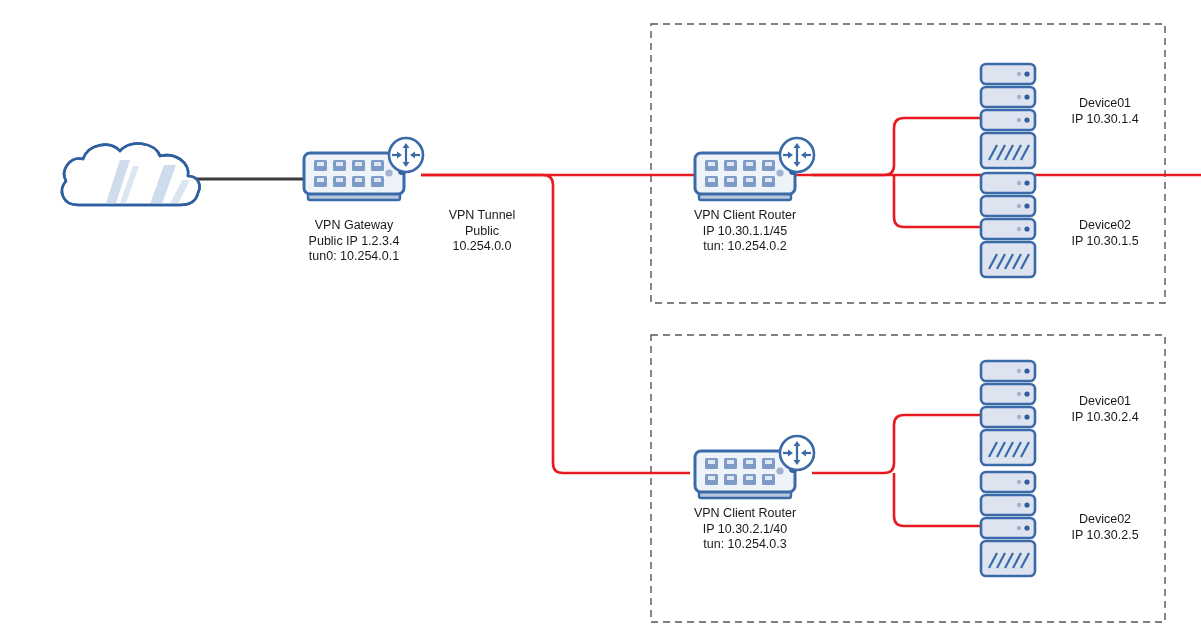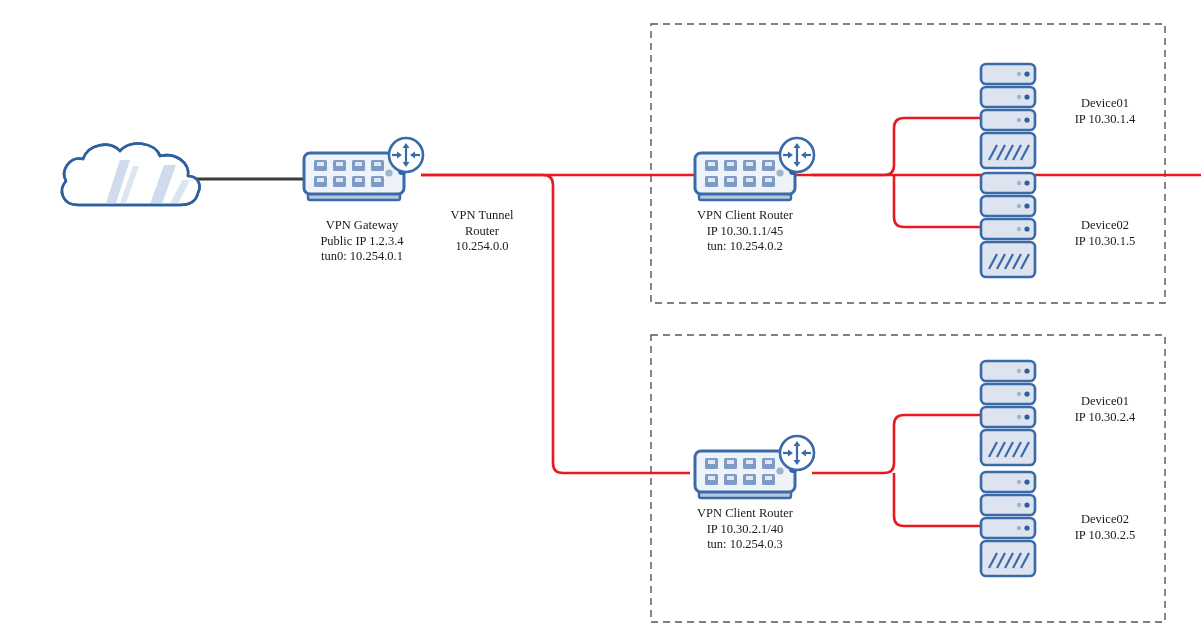--- a/index.html
+++ b/index.html
@@ -20,21 +20,21 @@
   #wires {
     position: absolute;
     left: 0;
     top: 0;
     width: 1201px;
     height: 641px;
   }
   .label {
     position: absolute;
     text-align: center;
-    font-family: Liberation Serif, serif;
+    font-family: Liberation Sans, sans-serif;
     font-size: 12.5px;
     line-height: 15.5px;
     color: #1a1a1a;
     white-space: nowrap;
   }
   .label div {
     white-space: nowrap;
   }
 </style>
 </head>
@@ -268,29 +268,29 @@
       <g stroke="#3a6aa8" stroke-width="2.2">
         <line x1="989" y1="568" x2="997" y2="553"></line>
           <line x1="997" y1="568" x2="1005" y2="553"></line>
         <line x1="1005" y1="568" x2="1013" y2="553"></line>
           <line x1="1013" y1="568" x2="1021" y2="553"></line>
         <line x1="1021" y1="568" x2="1029" y2="553"></line>
       </g>
     </g>
   </svg>
 
-  <div class="label" style="left:302px; top:218px; width:120px;">
+  <div class="label" style="left:294px; top:218px; width:120px;">
     <div>VPN Gateway</div>
     <div>Public IP 1.2.3.4</div>
     <div>tun0: 10.254.0.1</div>
   </div>
 
   <div class="label" style="left:423px; top:208px; width:118px;">
     <div>VPN Tunnel</div>
-    <div>Router</div>
+    <div>Public</div>
     <div>10.254.0.0</div>
   </div>
 
   <div class="label" style="left:685px; top:208px; width:120px;">
     <div>VPN Client Router</div>
     <div>IP 10.30.1.1/45</div>
     <div>tun: 10.254.0.2</div>
   </div>
 
   <div class="label" style="left:685px; top:506px; width:120px;">

